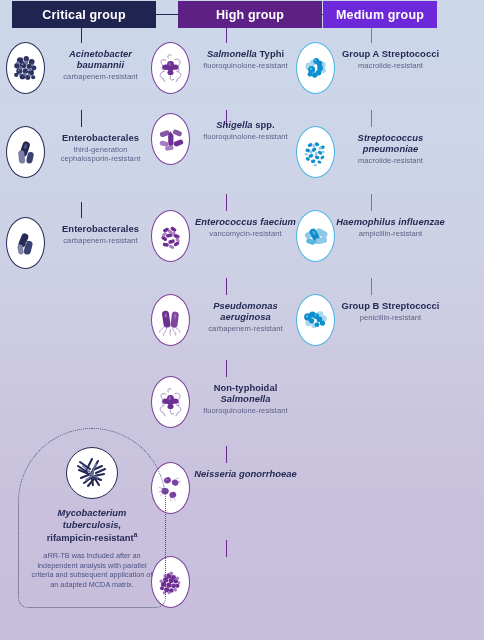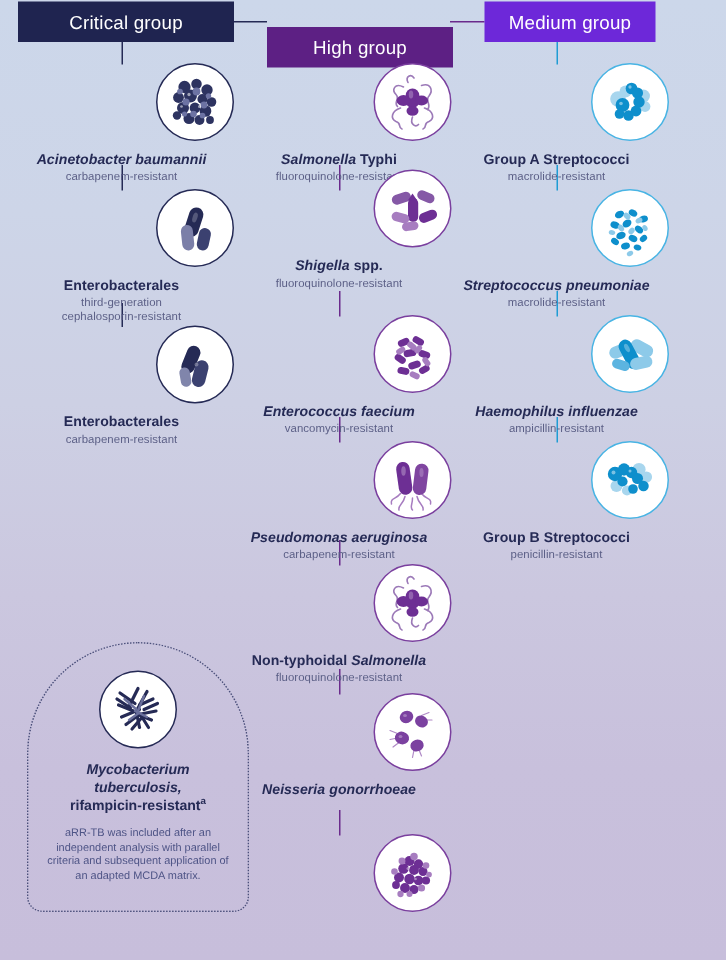--- a/index.html
+++ b/index.html
@@ -34,35 +34,35 @@
 
   
   .chip {
     position: absolute;
     height: 27px;
     display: flex;
     align-items: center;
     justify-content: center;
     color: #ffffff;
     font-size: 12.5px;
-    font-weight: normal;
+    font-weight: bold;
     letter-spacing: .15px;
     white-space: nowrap;
   }
   .chip-critical { background: #1f2450; }
   .chip-high     { background: #5d2084; }
   .chip-medium   { background: #6d28d9; }
 
   
   .node {
     position: absolute;
     width: 150px;
     display: flex;
-    flex-direction: column;
-    align-items: flex-end;
+    flex-direction: row;
+    align-items: flex-start;
   }
   .bubble {
     width: 52px;
     height: 52px;
     border-radius: 50%;
     background: #ffffff;
     display: flex;
     align-items: center;
     justify-content: center;
     overflow: hidden;
@@ -150,21 +150,21 @@
   <div class="conn v high" style="left:226px; top:540px; height:17px;"></div>
 
   <div class="conn v med" style="left:371px; top:28px;  height:15px;"></div>
   <div class="conn v med" style="left:371px; top:110px; height:17px;"></div>
   <div class="conn v med" style="left:371px; top:194px; height:17px;"></div>
   <div class="conn v med" style="left:371px; top:278px; height:17px;"></div>
 
   <div class="chip chip-critical" style="left:12px; top:1px; width:144px;">
     <span>Critical group</span>
   </div>
-  <div class="chip chip-high" style="left:178px; top:18px; width:124px;">
+  <div class="chip chip-high" style="left:178px; top:1px; width:144px;">
     <span>High group</span>
   </div>
   <div class="chip chip-medium" style="left:323px; top:1px; width:114px;">
     <span>Medium group</span>
   </div>
 
   <div class="node" style="left:6px; top:42px;">
     <div class="bubble ring-crit">
       <svg width="48" height="48" viewBox="0 0 48 48">
         <g fill="#2d3360">

